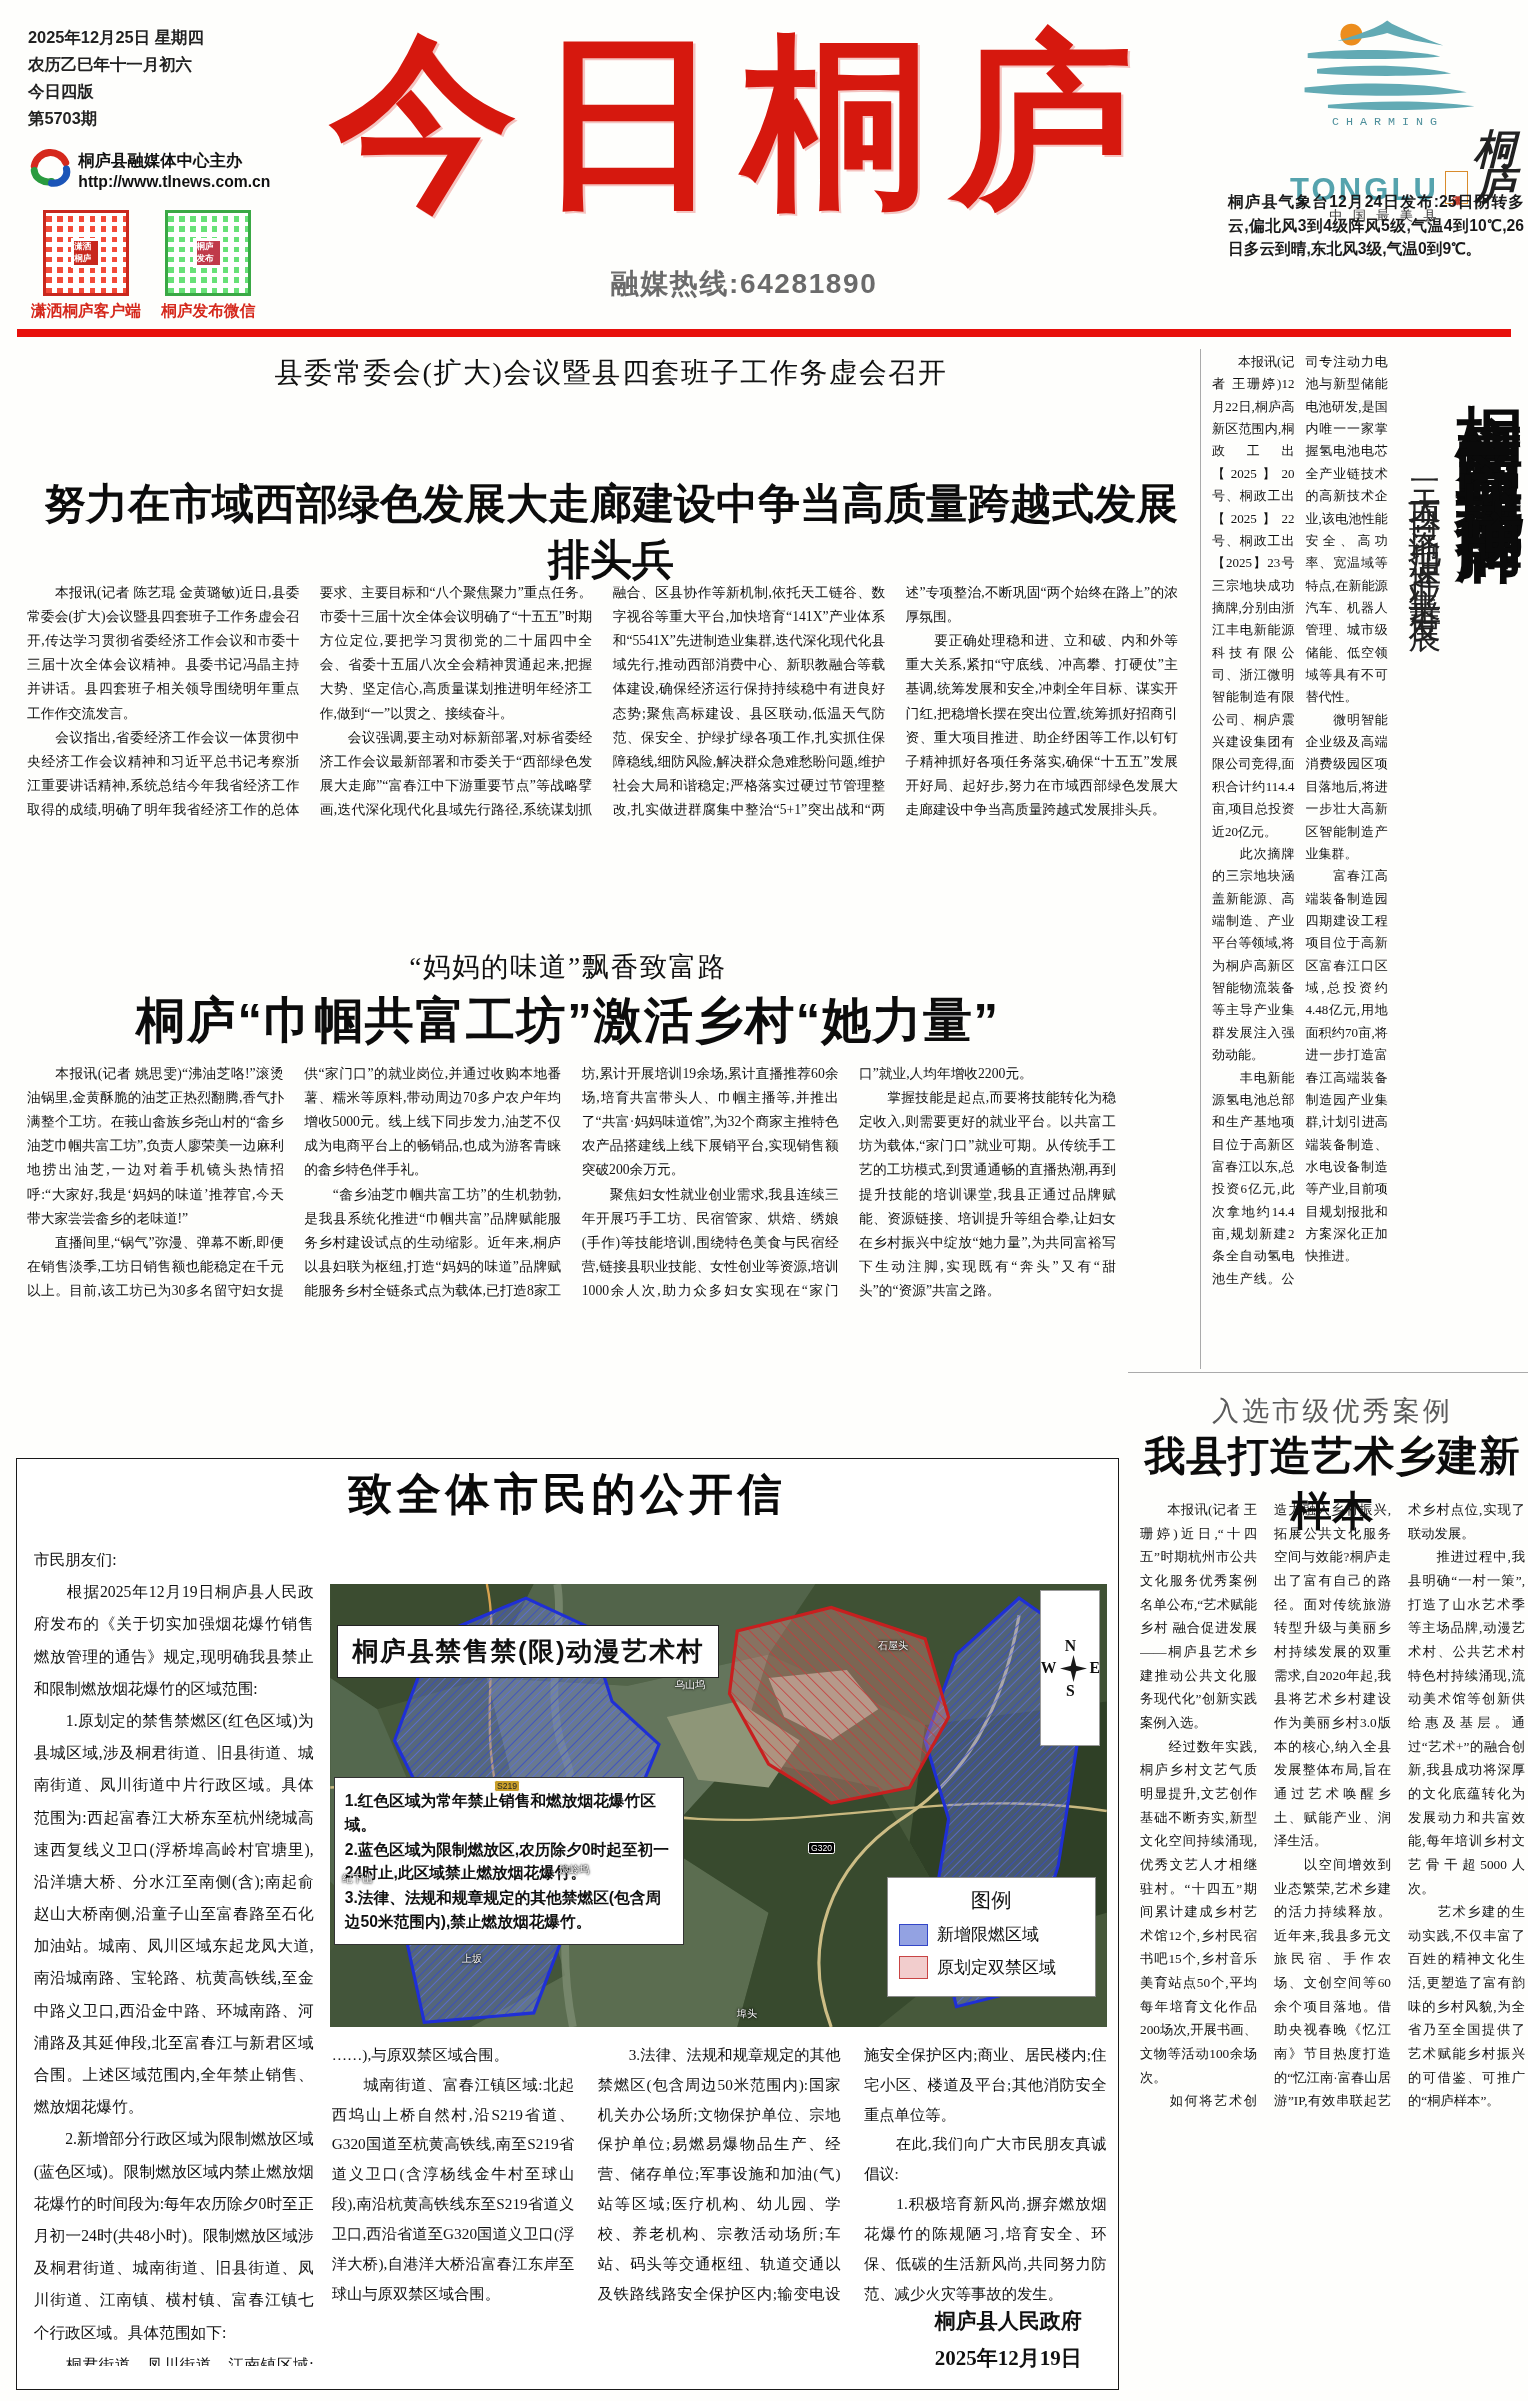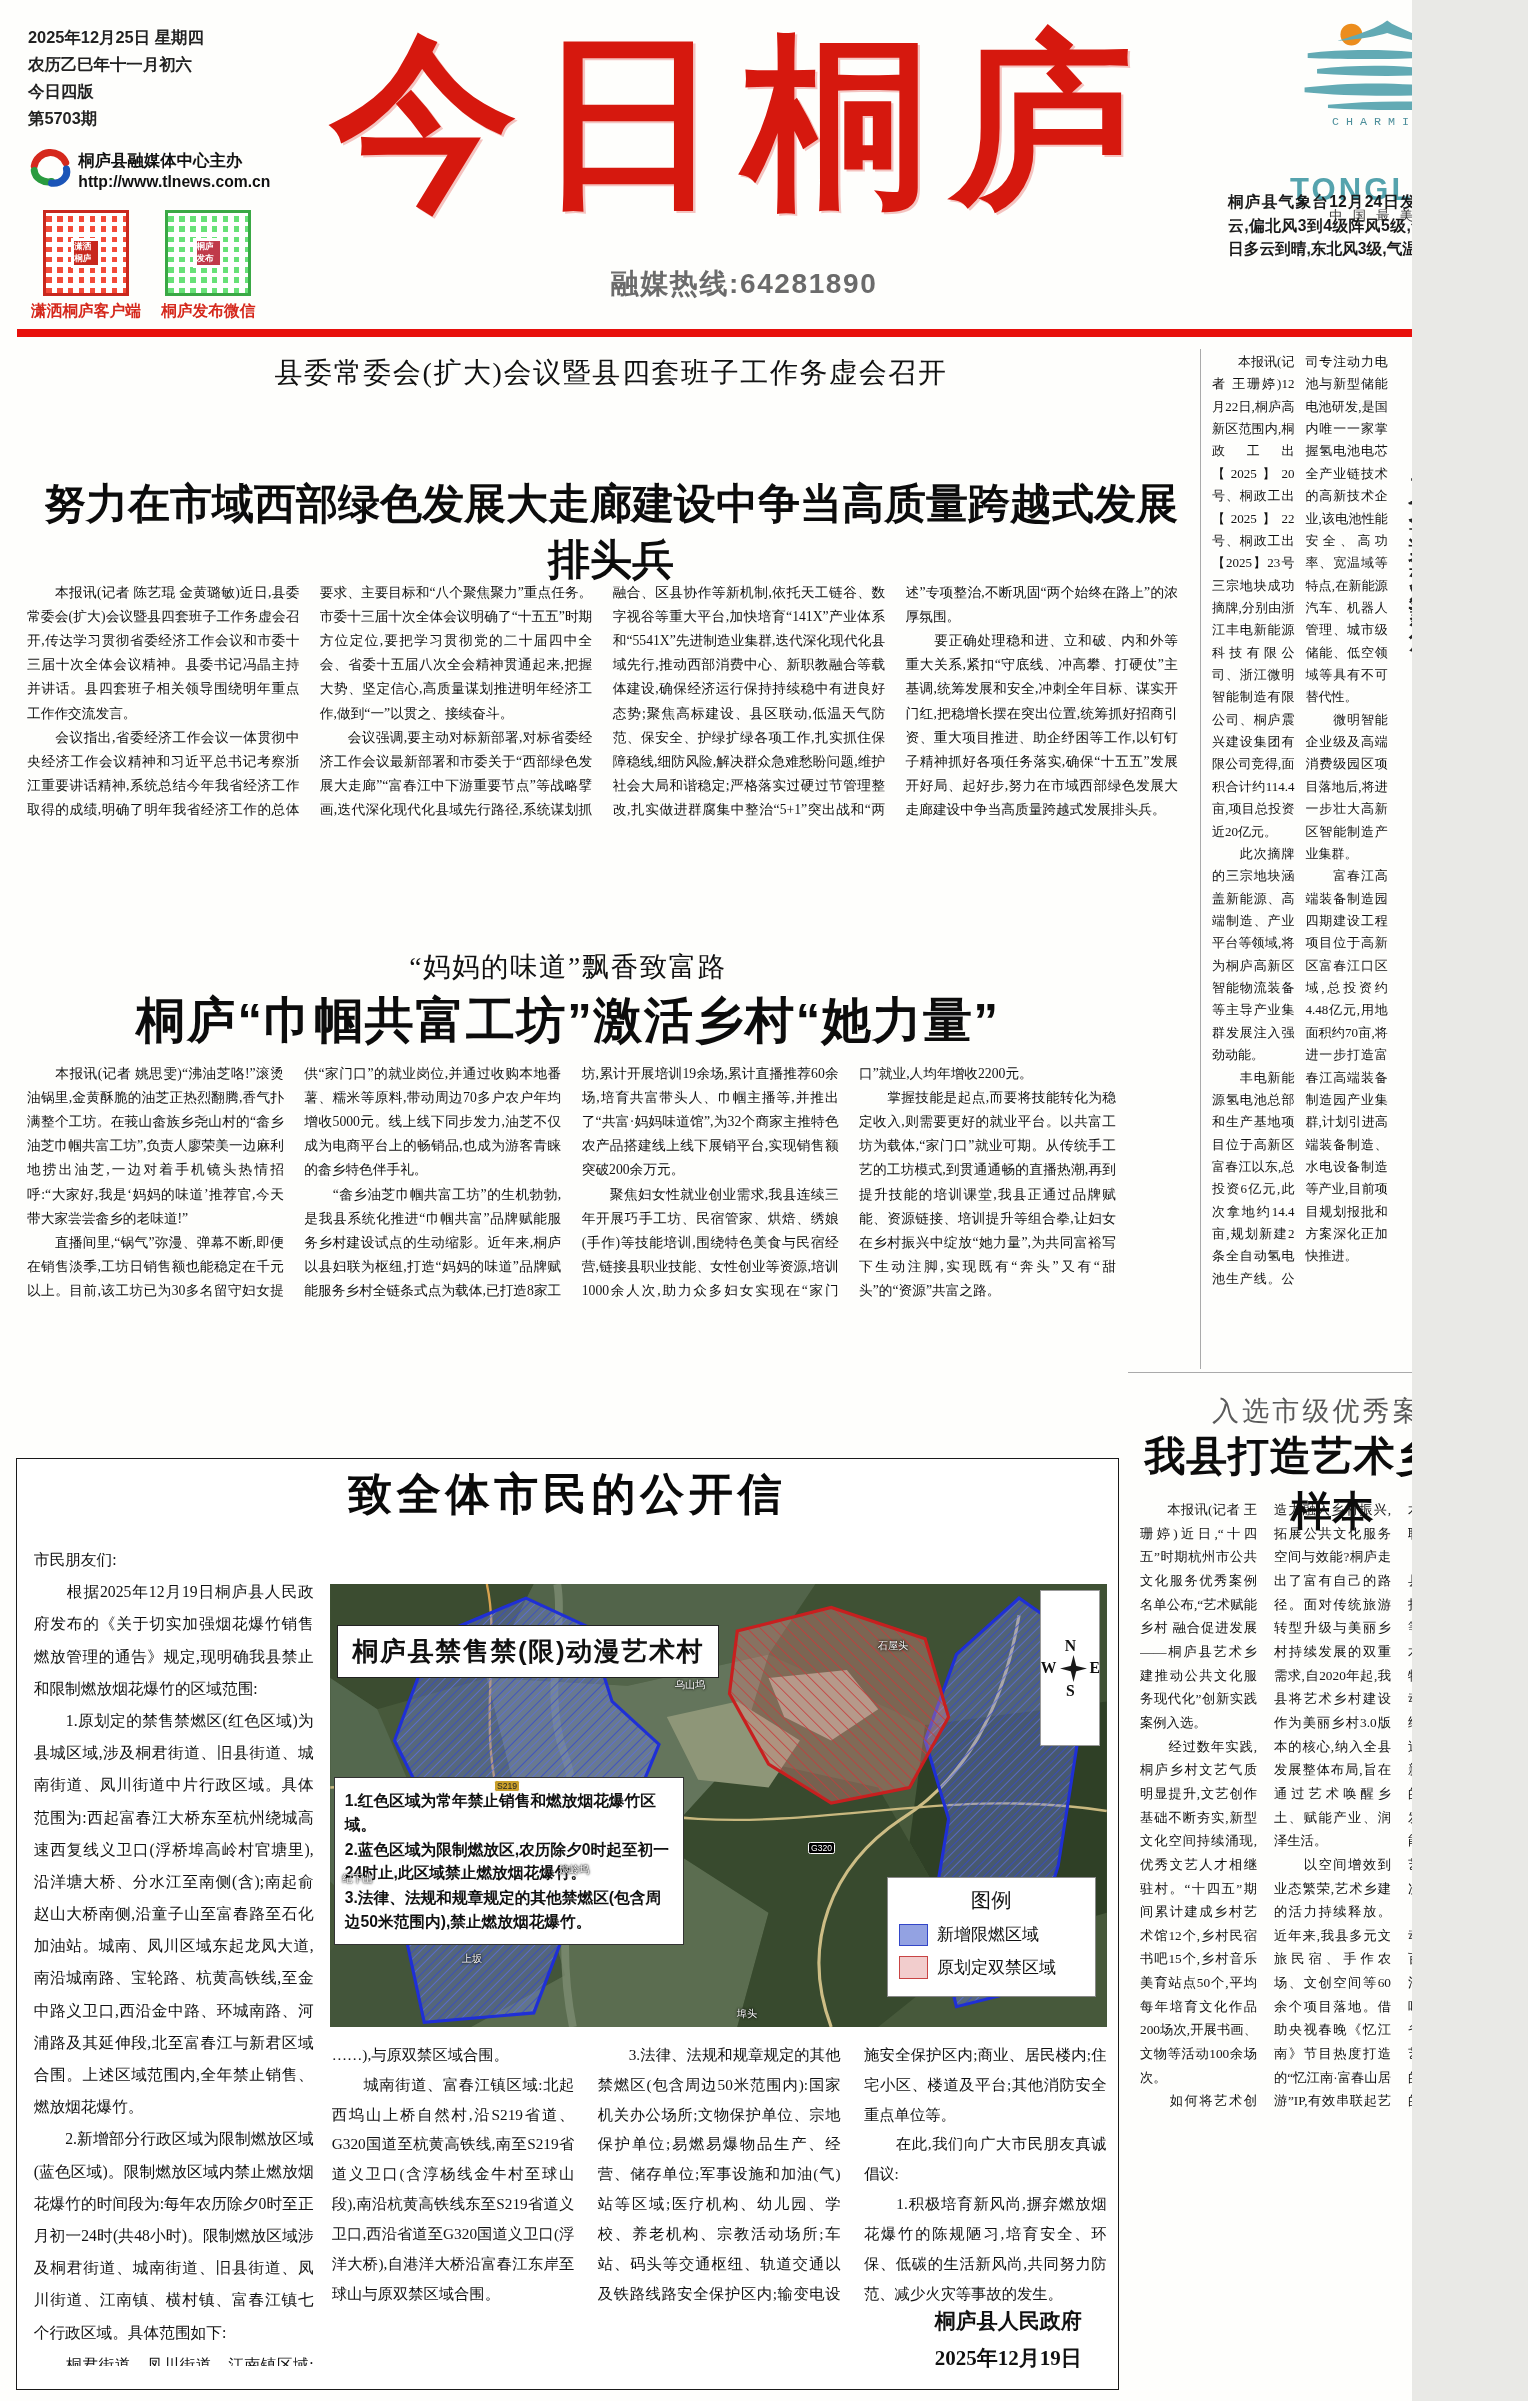--- a/index.html
+++ b/index.html
@@ -1,17 +1,17 @@
 <!DOCTYPE html>
 <html style="font-size:12.5px"><head>
 <meta charset="utf-8">
 <style>
   html,body{margin:0;padding:0;}
   body{width:1528px;height:2401px;background:#e9e9e6;font-family:"Liberation Serif",serif;color:#111;}
-  .page{position:relative;width:1412px;height:2401px;background:#fefefc;overflow:hidden;}
+  .page{position:relative;width:1528px;height:2401px;background:#fefefc;overflow:hidden;}
   .abs{position:absolute;}
   .sans{font-family:"Liberation Sans",sans-serif;}
   .pre{white-space:pre-line;}
   
   .date-block{left:28px;top:23.5px;width:235px;font-family:"Liberation Sans",sans-serif;font-size:16.4px;line-height:1.65;font-weight:600;color:#222;}
   .org-block{left:28px;top:147px;width:258px;display:flex;align-items:center;gap:6.3px;}
   .org-lines{font-family:"Liberation Sans",sans-serif;font-size:16.4px;font-weight:700;color:#111;line-height:1.4;}
   .org-lines .url{font-weight:600;font-size:15.7px;}
   .qr-row{left:31px;top:210px;width:235px;display:flex;gap:20.4px;}
   .qr-item{display:flex;flex-direction:column;align-items:center;gap:4.7px;}

